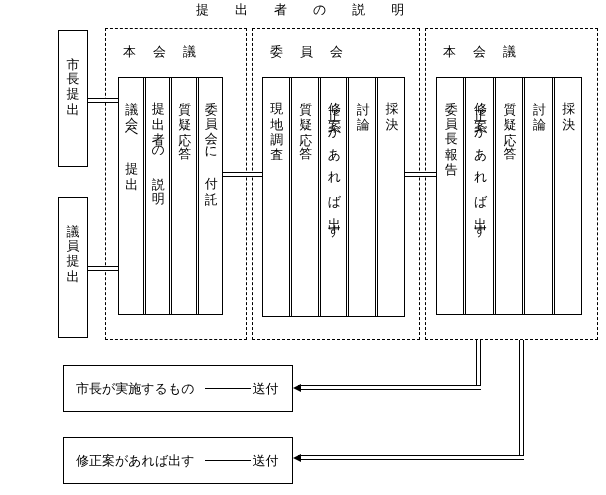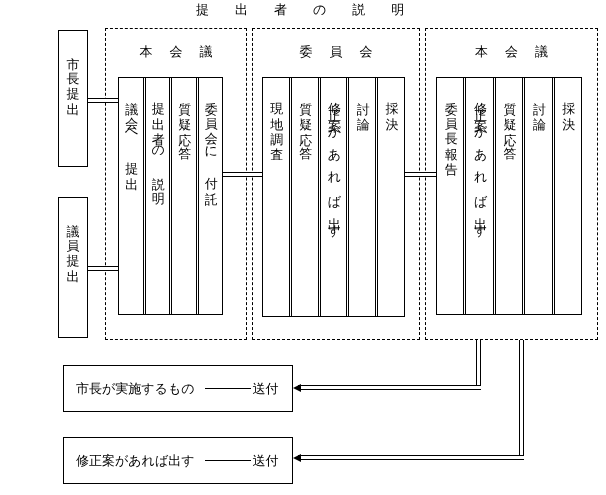--- a/index.html
+++ b/index.html
@@ -23,21 +23,21 @@
     writing-mode:vertical-rl; text-orientation:upright;
     font-size:13px; letter-spacing:15px; line-height:1; padding-top:16px;
     white-space:nowrap;
   }
   
   .stage-group {
     border:1px dashed #000; background:transparent;
   }
   .stage-label {
     position:absolute; top:14px; left:0; width:100%;
-    text-align:center; font-size:13px; letter-spacing:17px; text-indent:17px;
+    text-align:left; font-size:13px; letter-spacing:17px; text-indent:17px;
     white-space:nowrap;
   }
   
   .steps-box {
     position:absolute; border:1px solid #000; background:#fff;
     display:flex; gap:1px;
   }
   .step-cell {
     flex:1; background:#fff; display:flex; justify-content:center;
     border-left:1px solid #000; border-right:1px solid #000;

